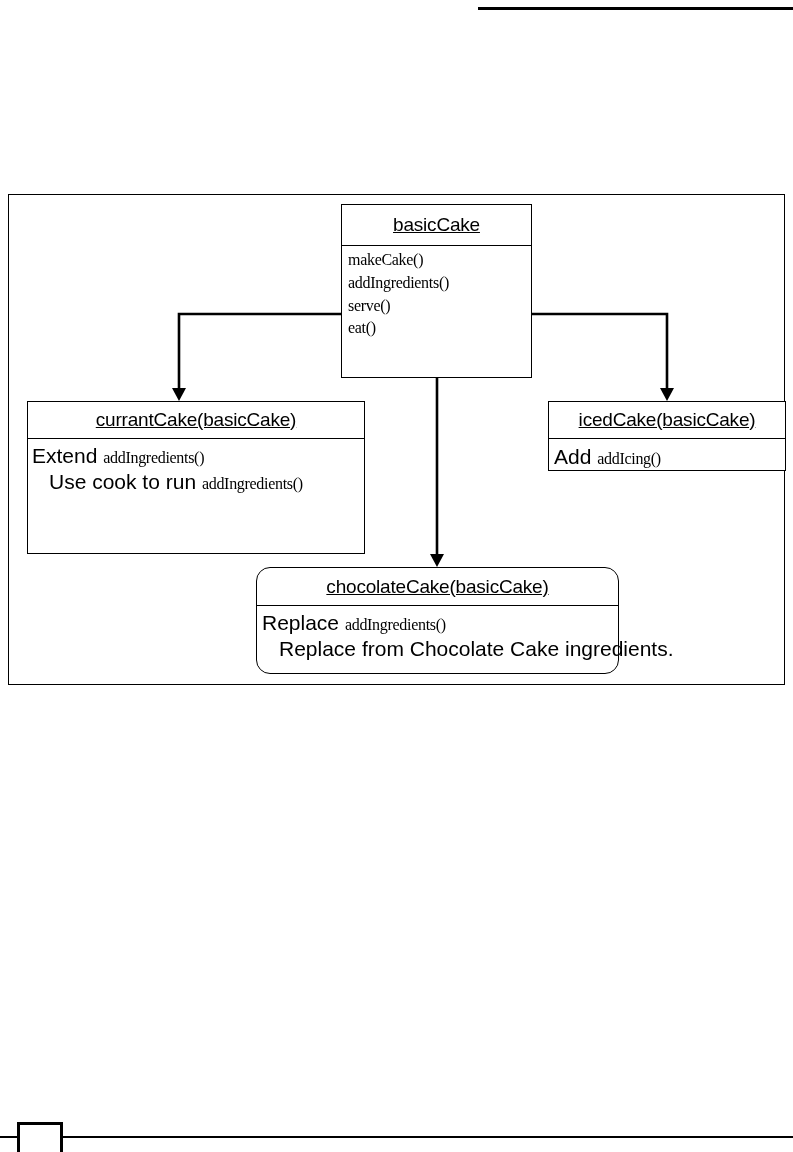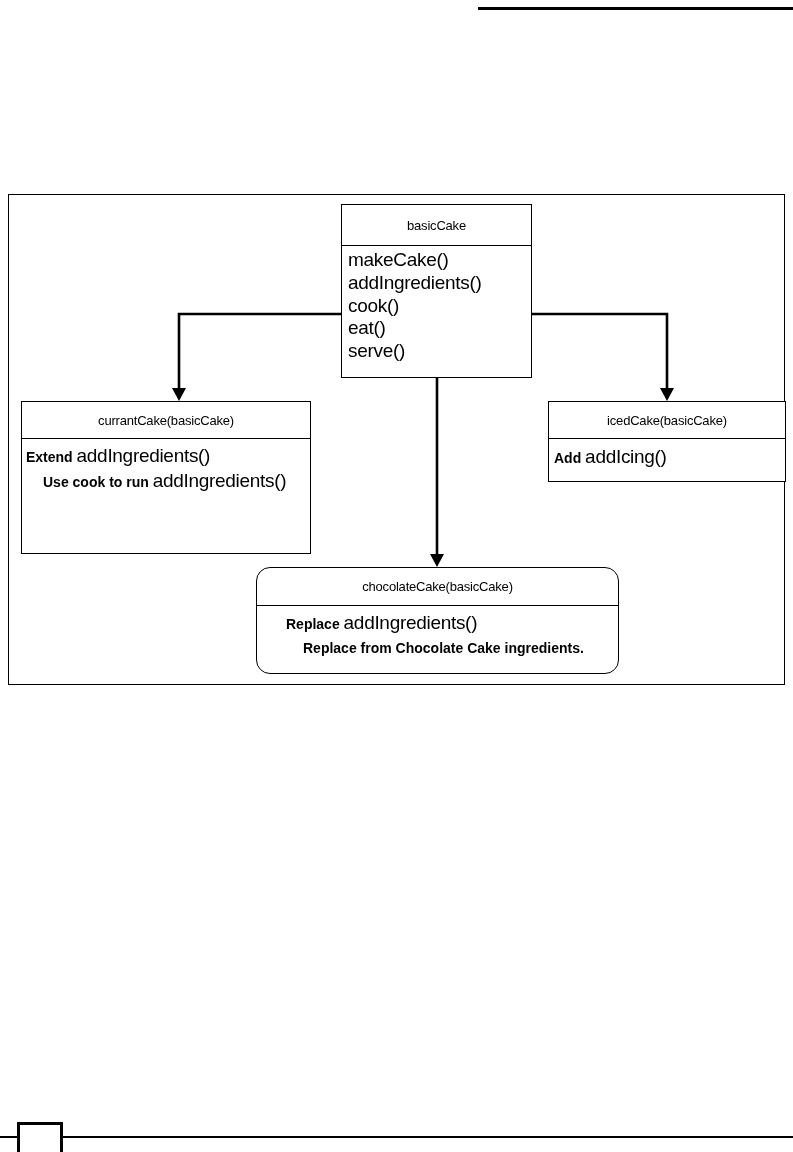--- a/index.html
+++ b/index.html
@@ -58,74 +58,74 @@
   
   .class-box {
     position: absolute;
     box-sizing: border-box;
     border: 1.6px solid #000000;
     background: #ffffff;
     z-index: 3;
   }
   .class-title {
     text-align: center;
-    font-size: 13px;
+    font-size: 19px;
     letter-spacing: -0.2px;
     box-sizing: border-box;
     border-bottom: 1.6px solid #000000;
     display: flex;
     align-items: center;
     justify-content: center;
     white-space: nowrap;
+    text-decoration: underline;
   }
   .class-body {
     box-sizing: border-box;
     padding: 4px 0 0 4px;
   }
 
   
   .mono {
-    font-family: Liberation Sans, sans-serif;
-    font-size: 19px;
+    font-family: Liberation Serif, serif;
+    font-size: 16px;
     letter-spacing: -0.3px;
   }
   .prose {
     font-family: "Liberation Sans", sans-serif;
-    font-size: 14px;
-    font-weight: bold;
+    font-size: 21px;
   }
 
   .method-line {
     line-height: 22.8px;
     white-space: nowrap;
   }
   .body-line {
     line-height: 24px;
     white-space: nowrap;
   }
   .body-line.indent {
     padding-left: 17px;
   }
 
   
   #box-basic      { left: 332px; top: 9px;   width: 191px; height: 174px; }
   #box-basic .class-title { height: 41px; }
   #box-basic .class-body  { padding-top: 3px; padding-left: 6px; }
 
-  #box-currant    { left: 12px;   top: 206px; width: 290px; height: 153px; }
+  #box-currant    { left: 18px;   top: 206px; width: 338px; height: 153px; }
   #box-currant .class-title { height: 37px; }
   #box-currant .class-body  { padding-top: 5px; padding-left: 4px; }
 
-  #box-iced       { left: 539px; top: 206px; width: 238px; height: 81px; }
+  #box-iced       { left: 539px; top: 206px; width: 238px; height: 70px; }
   #box-iced .class-title { height: 37px; }
   #box-iced .class-body  { padding-top: 6px; padding-left: 5px; }
 
   #box-chocolate  { left: 247px; top: 372px; width: 363px; height: 107px; border-radius: 14px; }
   #box-chocolate .class-title { height: 38px; }
-  #box-chocolate .class-body  { padding-top: 5px; padding-left: 5px; margin-left: 24px; }
+  #box-chocolate .class-body  { padding-top: 5px; padding-left: 5px; }
 
   
   .connector-layer {
     position: absolute;
     left: 0;
     top: 0;
     width: 777px;
     height: 491px;
     z-index: 1;
     overflow: visible;
@@ -162,23 +162,22 @@
       <polyline points="428,183 428,362" fill="none" stroke="#000000" stroke-width="2.6"></polyline>
       <polygon points="421,359 435,359 428,372" fill="#000000"></polygon>
     </g>
   </svg>
 
   <div class="class-box" id="box-basic">
     <div class="class-title">basicCake</div>
     <div class="class-body">
       <div class="method-line mono">makeCake()</div>
       <div class="method-line mono">addIngredients()</div>
-      <div class="method-line mono">cook()</div>
+      <div class="method-line mono">serve()</div>
       <div class="method-line mono">eat()</div>
-      <div class="method-line mono">serve()</div>
     </div>
   </div>
 
   <div class="class-box" id="box-currant">
     <div class="class-title">currantCake(basicCake)</div>
     <div class="class-body">
       <div class="body-line">
         <span class="prose">Extend </span><span class="mono">addIngredients()</span>
       </div>
       <div class="body-line indent">

